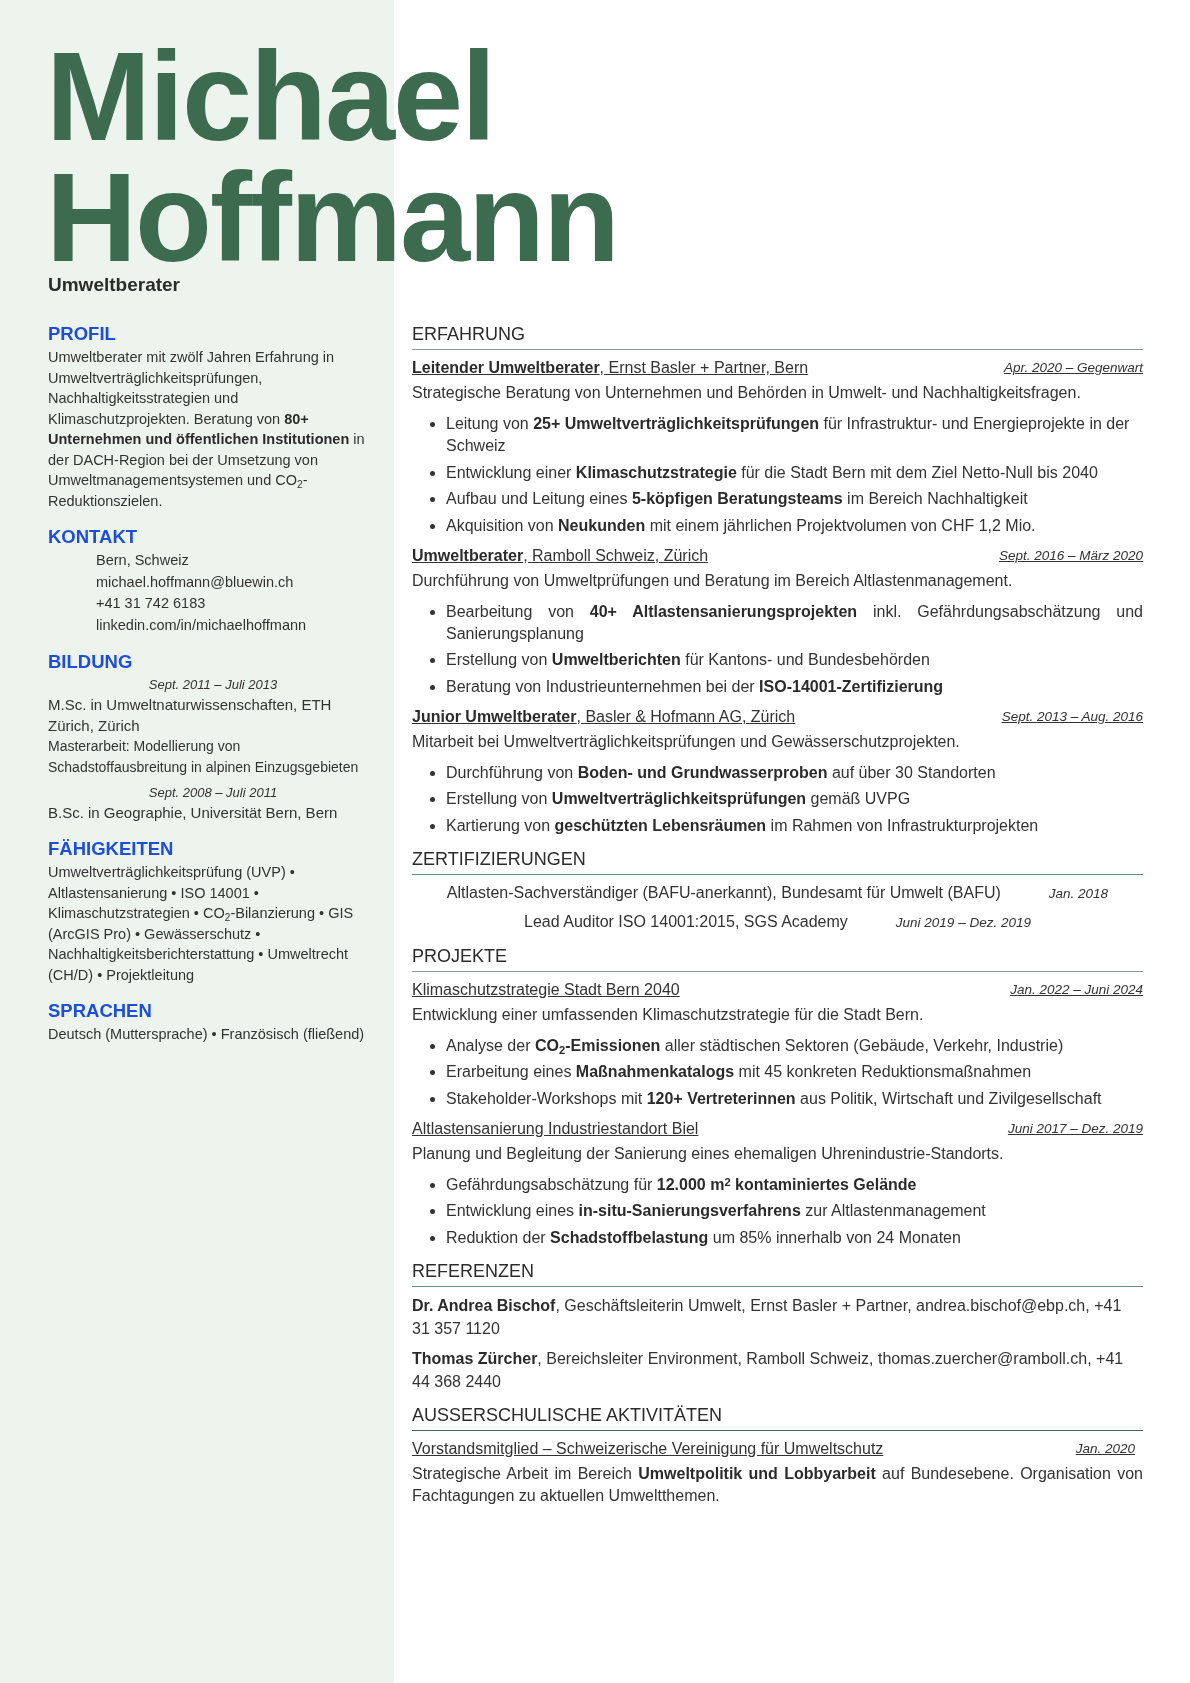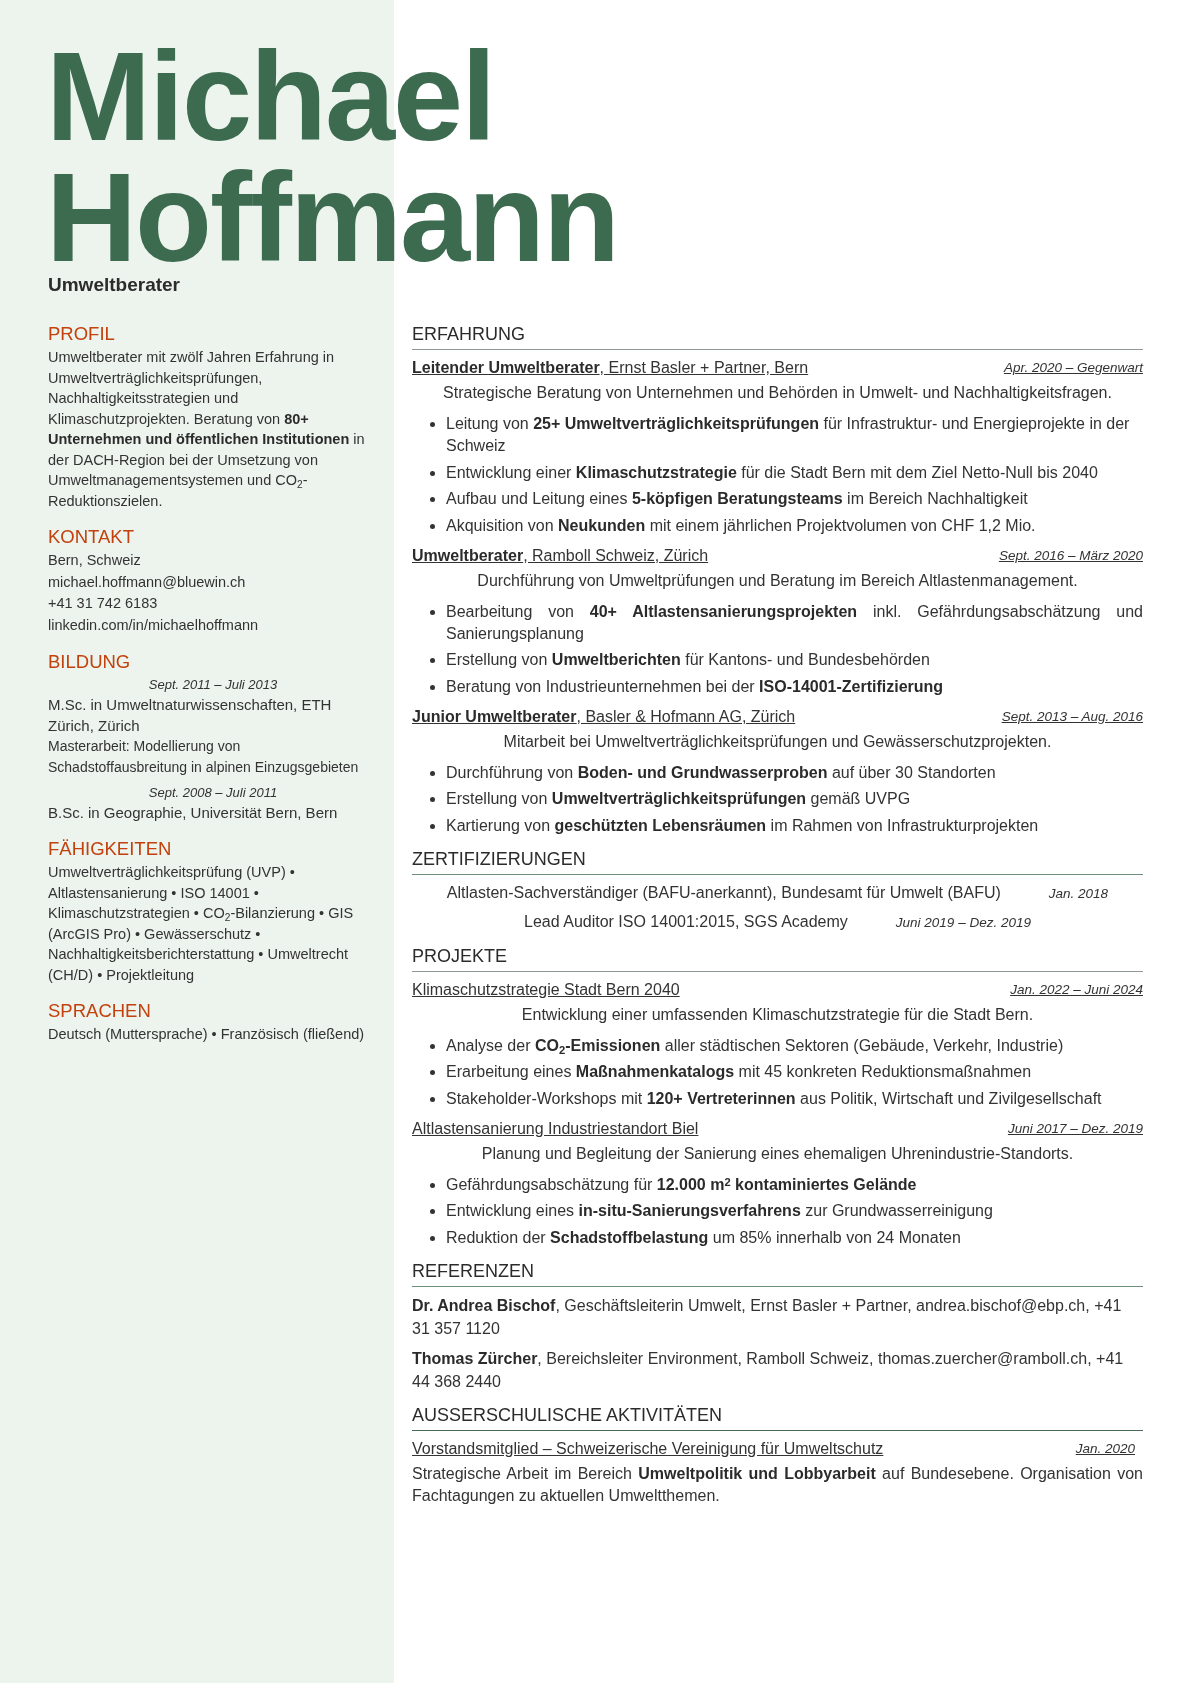--- a/index.html
+++ b/index.html
@@ -22,25 +22,25 @@
   }
   .subtitle {
     position: absolute; left: 48px; top: 274px;
     font-weight: 700; font-size: 19px; color: #2b2b2b;
   }
   .left-col {
     position: absolute; left: 48px; top: 322px; width: 330px;
     font-size: 14.5px; line-height: 20.5px; color: #333;
   }
   .left-col .sec-title {
-    font-weight: 400; font-size: 18.5px; color: #c2410c; line-height: 24px;
+    font-weight: 700; font-size: 18.5px; color: #1d4ed8; line-height: 24px;
     margin-bottom: 1px;
   }
   .left-col .section { margin-bottom: 14px; }
-  .left-col .contact-line { line-height: 21.5px; }
+  .left-col .contact-line { line-height: 21.5px; margin-left: 48px; }
   .left-col .date { font-style: italic; font-size: 13px; line-height: 19px; color: #333; text-align: center; }
   .left-col .edu-main { font-size: 15px; line-height: 21px; }
   .left-col .edu-note { font-size: 14px; line-height: 20.5px; margin-bottom: 6px; }
   .left-col b { font-weight: 700; color: #2b2b2b; }
   sub { font-size: 0.7em; vertical-align: -0.25em; line-height: 0; }
   sup { font-size: 0.7em; vertical-align: 0.4em; line-height: 0; }
 
   .right-col {
     position: absolute; left: 412px; top: 322px; width: 731px;
     font-size: 16px; line-height: 22px; color: #333;
@@ -48,21 +48,21 @@
   .rsec { margin-bottom: 10px; }
   .rsec-title {
     font-weight: 400; font-size: 18px; color: #2b2b2b; line-height: 24px;
     padding-bottom: 3px; border-bottom: 1.5px solid #8e9a93; margin-bottom: 7px;
   }
   .rsec-title.green { border-bottom-color: #6e8f7b; }
   .rsec-title.darkgreen { border-bottom-color: #4a6a57; }
   .entry { margin-bottom: 8px; }
   .entry-head { display: flex; justify-content: space-between; align-items: flex-end; text-decoration: underline; }
   .entry-head .date { font-style: italic; font-size: 13.5px; color: #333; white-space: nowrap; }
-  .entry-desc { margin-top: 3px; text-align: center; }
+  .entry-desc { margin-top: 3px; }
   ul.bullets { list-style: none; margin: 9px 0 0 0; padding: 0 0 0 16px; }
   ul.bullets li { position: relative; padding-left: 18px; margin-bottom: 4.5px; line-height: 22px; }
   ul.bullets li::before {
     content: ""; position: absolute; left: 2px; top: 9px; width: 5px; height: 5px;
     border-radius: 50%; background: #333;
   }
   .justify { text-align: justify; }
   .right-col b { font-weight: 700; color: #2b2b2b; }
   .cert-row { display: flex; justify-content: center; align-items: baseline; margin-bottom: 6px; gap: 48px; }
   .cert-row .date { font-style: italic; font-size: 13.5px; white-space: nowrap; }
@@ -188,21 +188,21 @@
     </div>
 
     <div class="entry">
       <div class="entry-head">
         <span>Altlastensanierung Industriestandort Biel</span>
         <span class="date">Juni 2017 – Dez. 2019</span>
       </div>
       <div class="entry-desc">Planung und Begleitung der Sanierung eines ehemaligen Uhrenindustrie-Standorts.</div>
       <ul class="bullets">
         <li><span>Gefährdungsabschätzung für </span><b><span>12.000 m</span><sup>2</sup><span> kontaminiertes Gelände</span></b><span></span></li>
-        <li><span>Entwicklung eines </span><b>in-situ-Sanierungsverfahrens</b><span> zur Grundwasserreinigung</span></li>
+        <li><span>Entwicklung eines </span><b>in-situ-Sanierungsverfahrens</b><span> zur Altlastenmanagement</span></li>
         <li><span>Reduktion der </span><b>Schadstoffbelastung</b><span> um 85% innerhalb von 24 Monaten</span></li>
       </ul>
     </div>
   </div>
 
   <div class="rsec">
     <div class="rsec-title green">REFERENZEN</div>
     <div class="ref"><b>Dr. Andrea Bischof</b><span>, Geschäftsleiterin Umwelt, Ernst Basler + Partner, andrea.bischof@ebp.ch, +41 31 357 1120</span></div>
     <div class="ref"><b>Thomas Zürcher</b><span>, Bereichsleiter Environment, Ramboll Schweiz, thomas.zuercher@ramboll.ch, +41 44 368 2440</span></div>
   </div>

